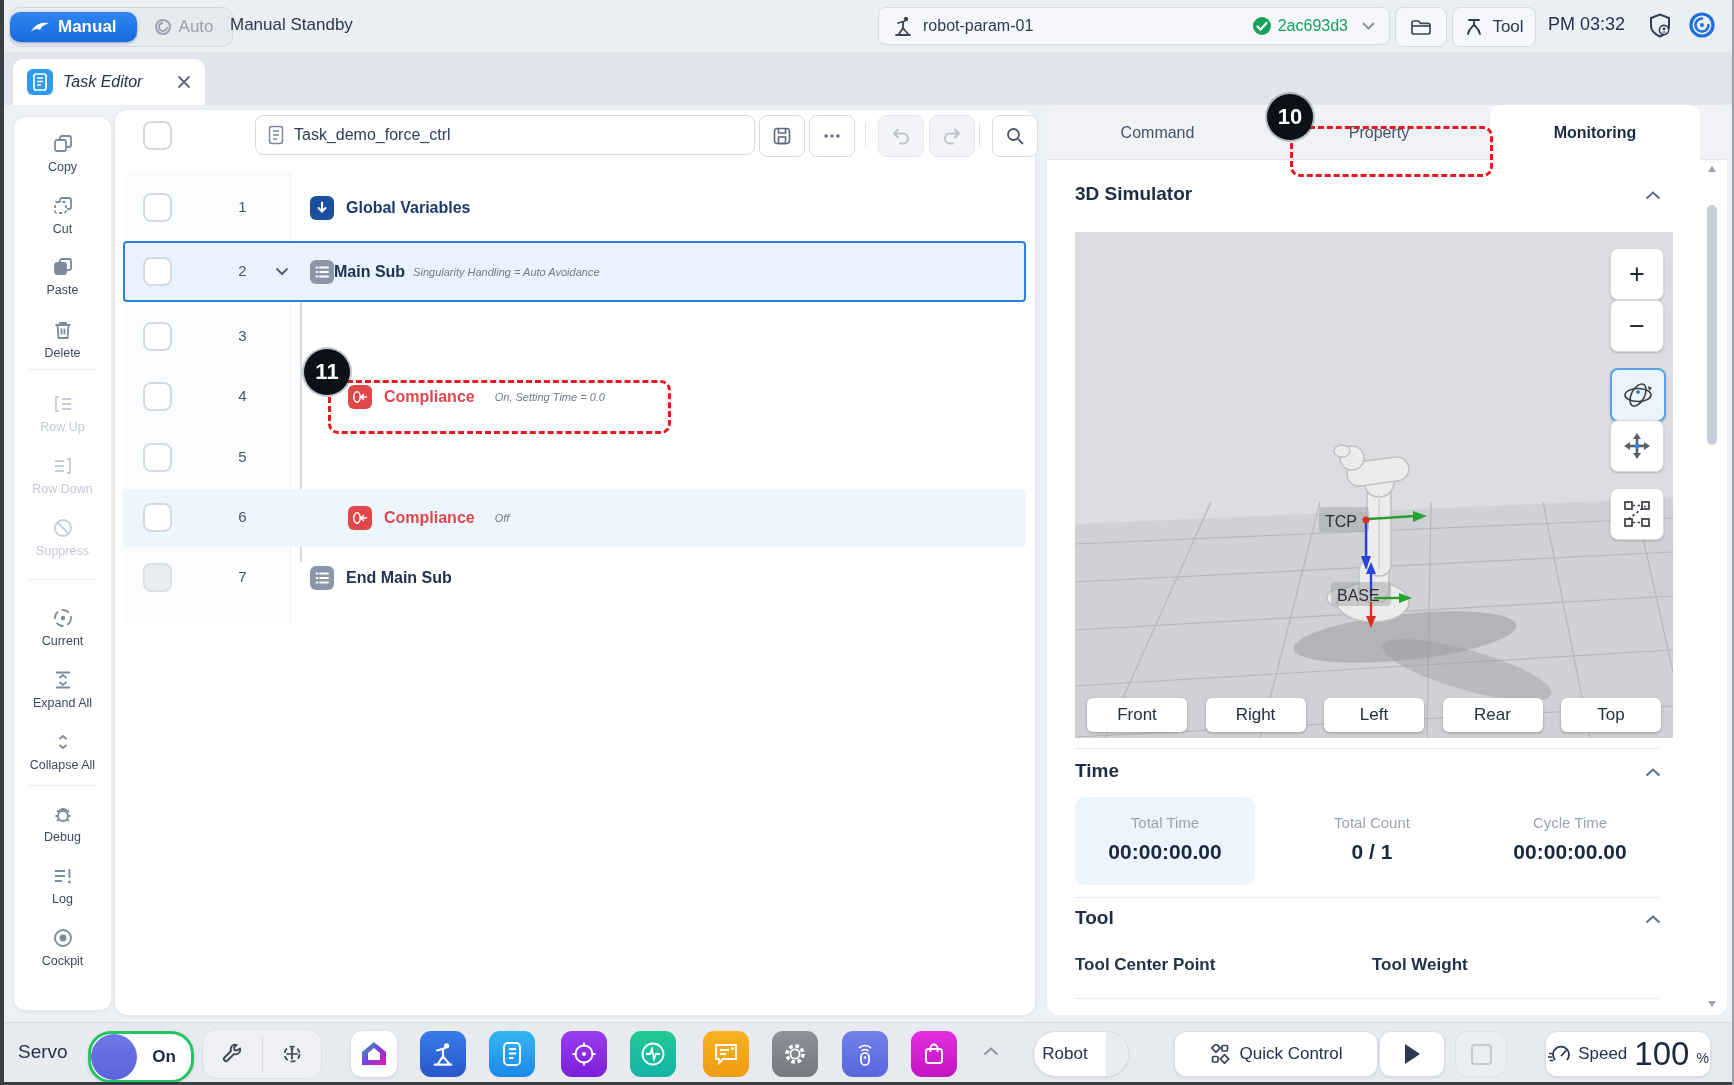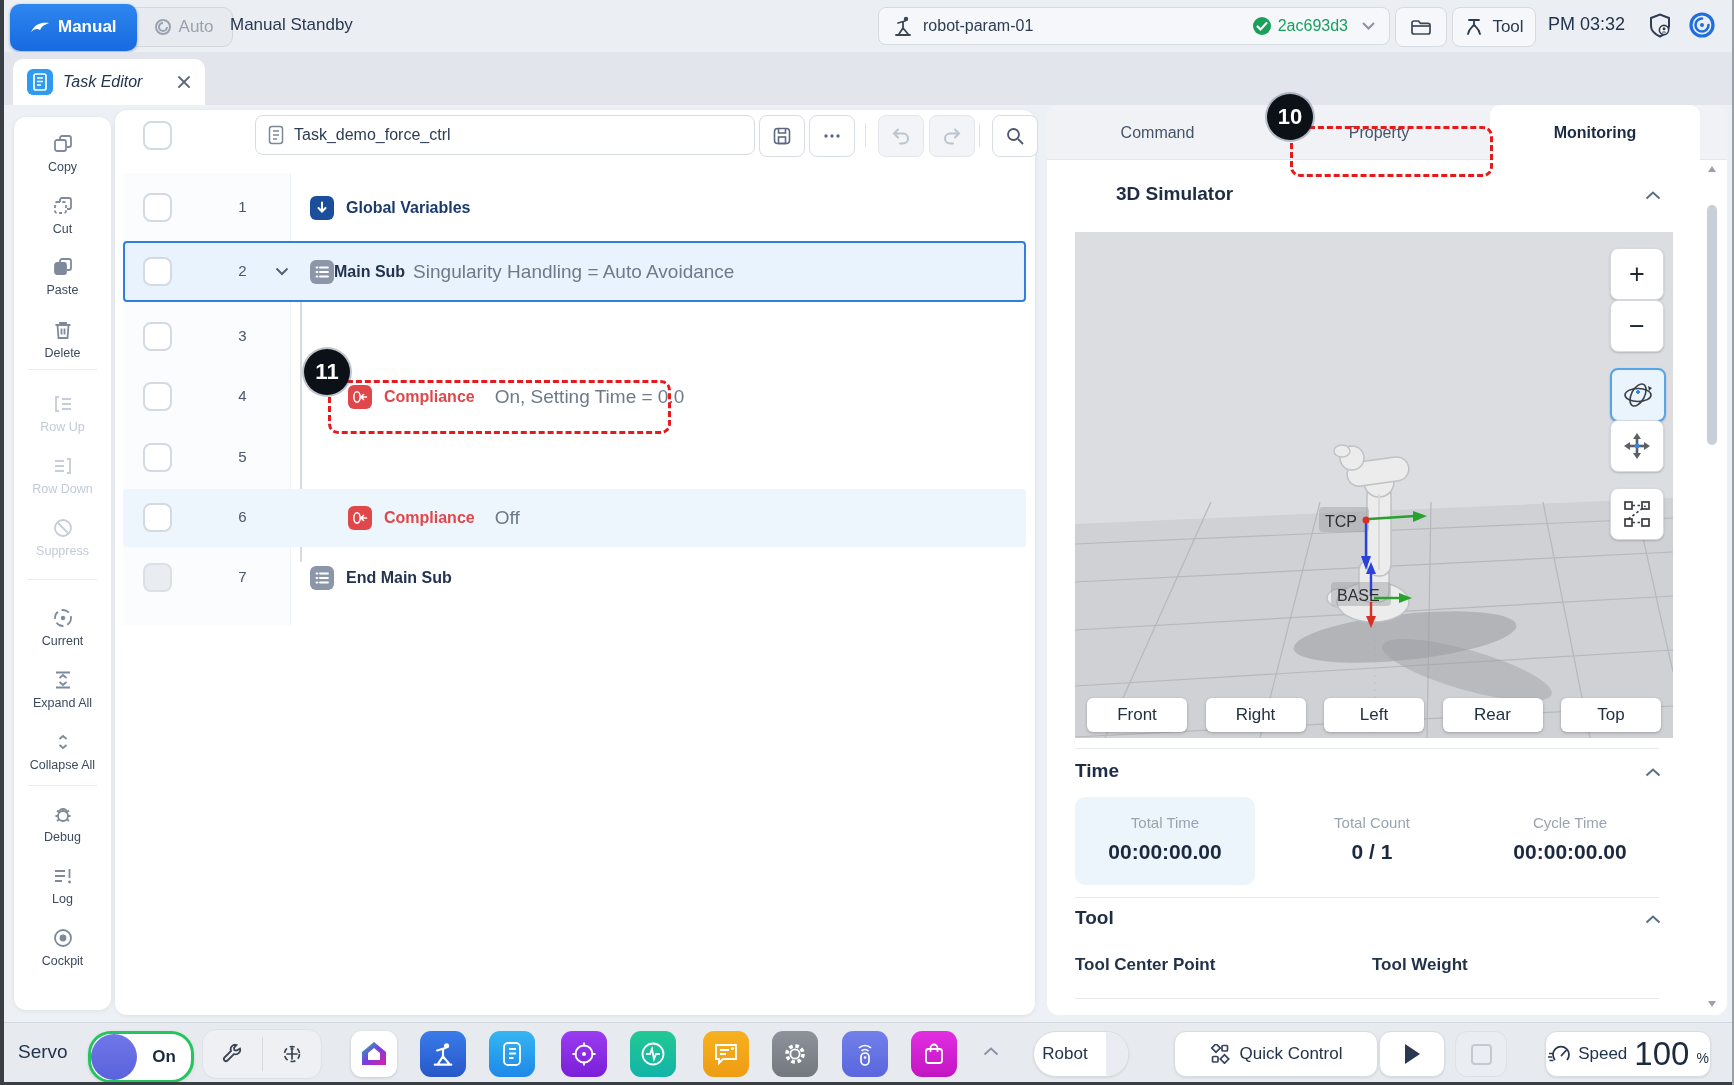--- a/index.html
+++ b/index.html
@@ -4,39 +4,39 @@
 <style>
   html,body{margin:0;padding:0;}
   body{width:1734px;height:1085px;position:relative;background:#edf0f4;
        font-family:"Liberation Sans",sans-serif;color:#22334d;overflow:hidden;}
   .abs{position:absolute;}
   svg{display:block;}
   
   .topbar{left:0;top:0;width:1734px;height:52px;background:#ebeef3;border-bottom:1px solid #dde1e7;}
   .pill{background:#f5f7fa;border:1px solid #d6dbe2;border-radius:8px;display:flex;align-items:center;}
   .modewrap{left:10px;top:7px;height:38px;background:#e7eaef;border:1px solid #d3d8df;border-radius:10px;display:flex;align-items:center;}
-  .btn-manual{height:47px;margin:-1px;padding:0 20px;border-radius:10px;display:flex;align-items:center;gap:8px;
+  .btn-manual{height:30px;margin:-1px;padding:0 20px;border-radius:10px;display:flex;align-items:center;gap:8px;
     background:linear-gradient(#2e86ef,#176ae0);color:#fff;font-weight:bold;font-size:17px;box-shadow:0 1px 3px rgba(20,60,120,.4);}
   .btn-auto{padding:0 18px;display:flex;align-items:center;gap:7px;color:#99a3b0;font-size:17px;}
   
   .tabstrip{left:0;top:52px;width:1734px;height:53px;background:#e2e6ec;}
   .taskTab{left:13px;top:59px;width:192px;height:46px;background:#fff;border-radius:10px 10px 0 0;
     display:flex;align-items:center;padding:0 14px;gap:10px;box-sizing:border-box;font-style:italic;}
   
   .card{background:#fff;border-radius:12px;box-shadow:0 1px 4px rgba(40,60,90,.08);}
   
   .titem{position:absolute;left:0;width:97px;display:flex;flex-direction:column;align-items:center;gap:5px;color:#7e8a9c;}
   .titem .tlabel{font-size:12.5px;color:#3c4a5e;}
   .titem.disabled{color:#c7ceda;}
   .titem.disabled .tlabel{color:#c3cad6;}
   .tdivider{position:absolute;left:14px;width:69px;height:1px;background:#e8ebf0;}
   
   .chk{position:absolute;width:29px;height:29px;border:2px solid #d4dae2;border-radius:8px;background:#fff;box-sizing:border-box;}
   .rowTitle{font-size:16px;font-weight:bold;}
-  .rowDetail{font-size:19px;color:#6e7a8a;}
+  .rowDetail{font-size:11px;color:#6e7a8a;font-style:italic;}
   .rowIcon{width:24px;height:24px;border-radius:6px;display:flex;align-items:center;justify-content:center;flex:0 0 auto;}
   .rowNum{position:absolute;left:105px;width:45px;text-align:center;font-size:15px;color:#49556a;}
   .hbtn{position:absolute;top:5px;width:44px;height:40px;background:#fff;border:1px solid #d8dde4;border-radius:8px;
         display:flex;align-items:center;justify-content:center;}
   
   .rtab{position:absolute;top:0;height:55px;display:flex;align-items:center;justify-content:center;font-size:16px;color:#44546b;}
   .viewBtn{width:100px;height:34px;background:#fff;border-radius:6px;box-shadow:0 1px 3px rgba(60,60,60,.35);
     display:flex;align-items:center;justify-content:center;font-size:17px;color:#223043;}
   .simCtl{position:absolute;left:535px;width:52px;height:50px;background:#fff;border:1px solid #d6dade;border-radius:8px;
     display:flex;align-items:center;justify-content:center;box-shadow:0 1px 2px rgba(60,60,60,.25);}
@@ -412,21 +412,21 @@
   <div class="badge" style="left:189px;top:239px;">11</div>
 </div>
 
 <div class="abs" style="left:1047px;top:105px;width:680px;height:910px;">
   <div class="abs" style="left:0;top:0;width:680px;height:55px;background:#f0f2f6;border-radius:12px 12px 0 0;border-bottom:1px solid #e3e7ec;box-sizing:border-box;"></div>
   <div class="rtab" style="left:221px;width:222px;">Property</div>
   <div class="rtab" style="left:0;width:221px;">Command</div>
   <div class="rtab" style="left:443px;width:210px;background:#fff;border-radius:10px 10px 0 0;font-weight:bold;color:#1b2b45;">Monitoring</div>
   <div class="abs" style="left:0;top:55px;width:680px;height:855px;background:#fff;border-radius:0 0 12px 12px;"></div>
 
-  <div class="abs secTitle" style="left:28px;top:78px;margin-left:41px;">3D Simulator</div>
+  <div class="abs secTitle" style="left:28px;top:78px;">3D Simulator</div>
   <span class="abs" style="left:598px;top:86px;">
     <svg width="16" height="9" viewBox="0 0 16 9">
         <polyline points="1.5,7.5 8,1.5 14.5,7.5" fill="none" stroke="#5a6e86" stroke-width="2"></polyline>
       </svg>
   </span>
 
   <div class="abs" style="left:28px;top:127px;width:598px;height:506px;">
     <svg width="598" height="506" viewBox="0 0 598 506">
       <rect width="598" height="506" fill="#dcdde0"></rect>
       <polygon points="0,292 598,266 598,506 0,506" fill="#cfd1d4"></polygon>

